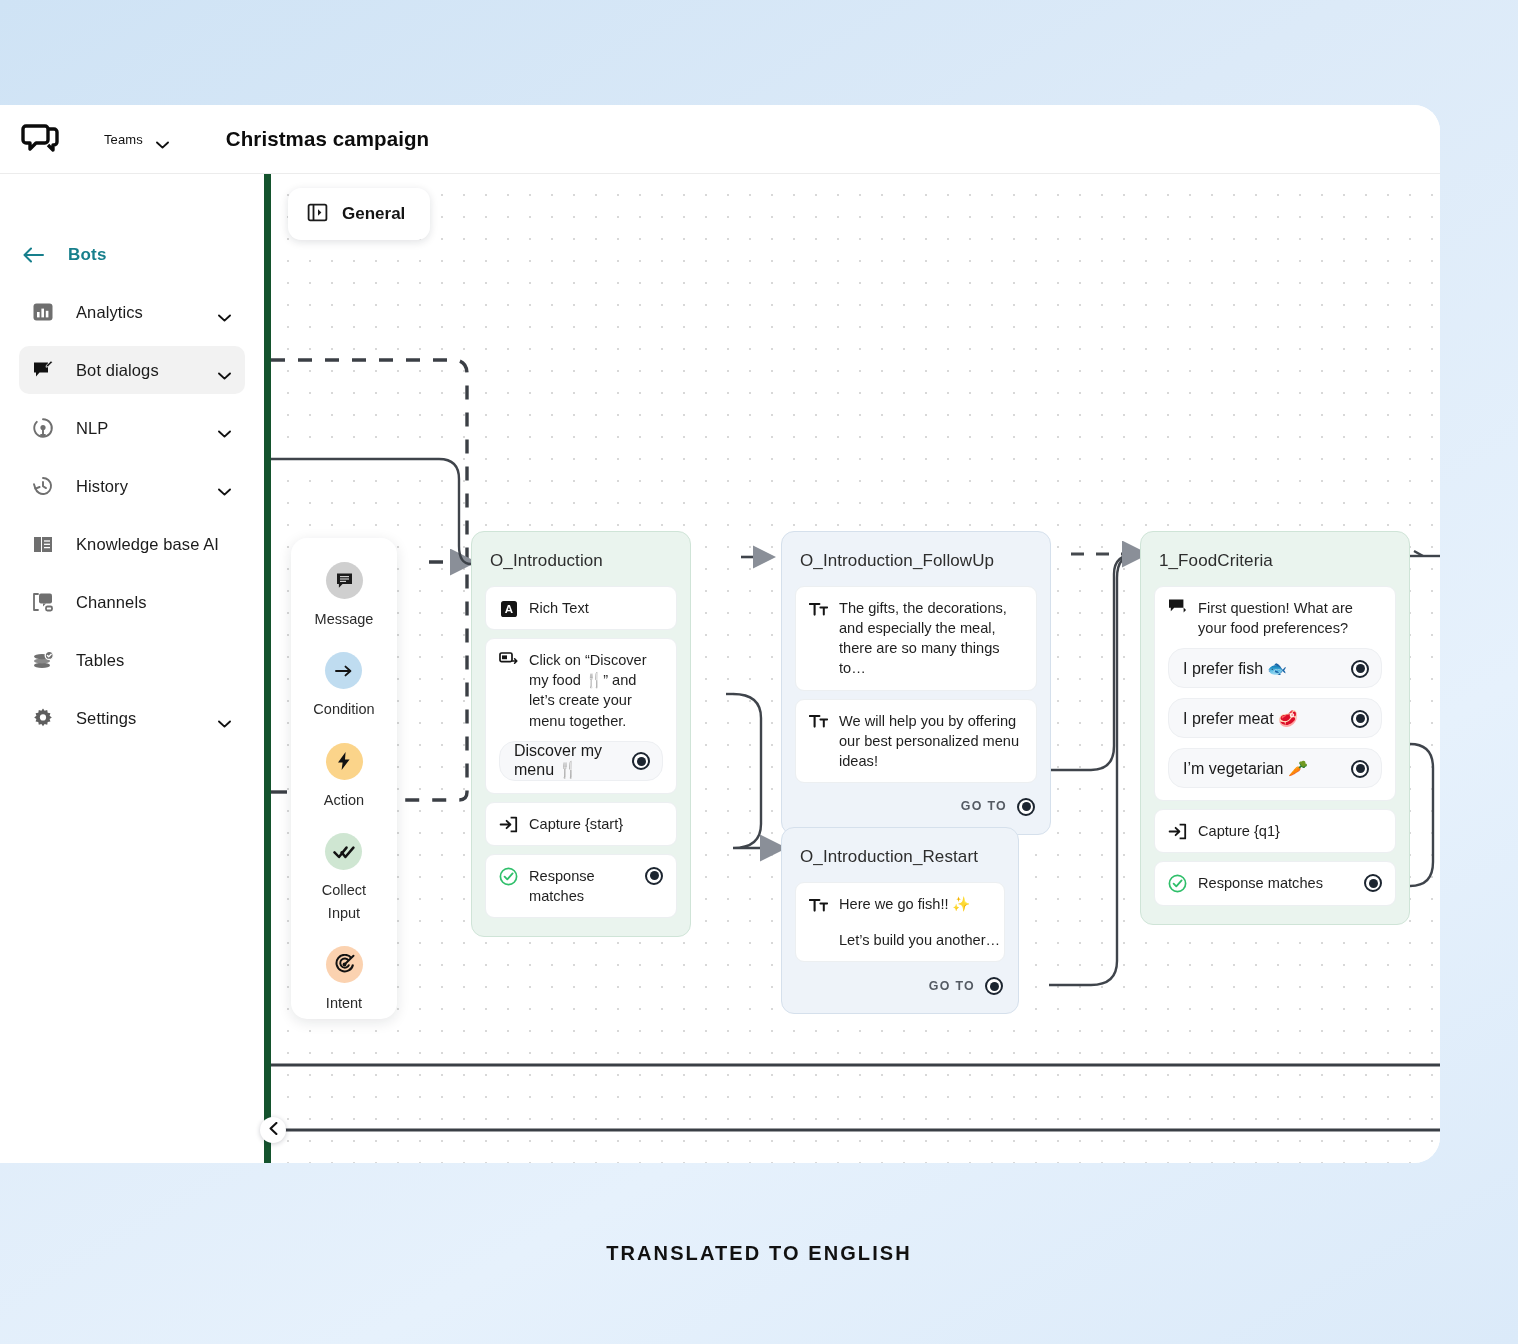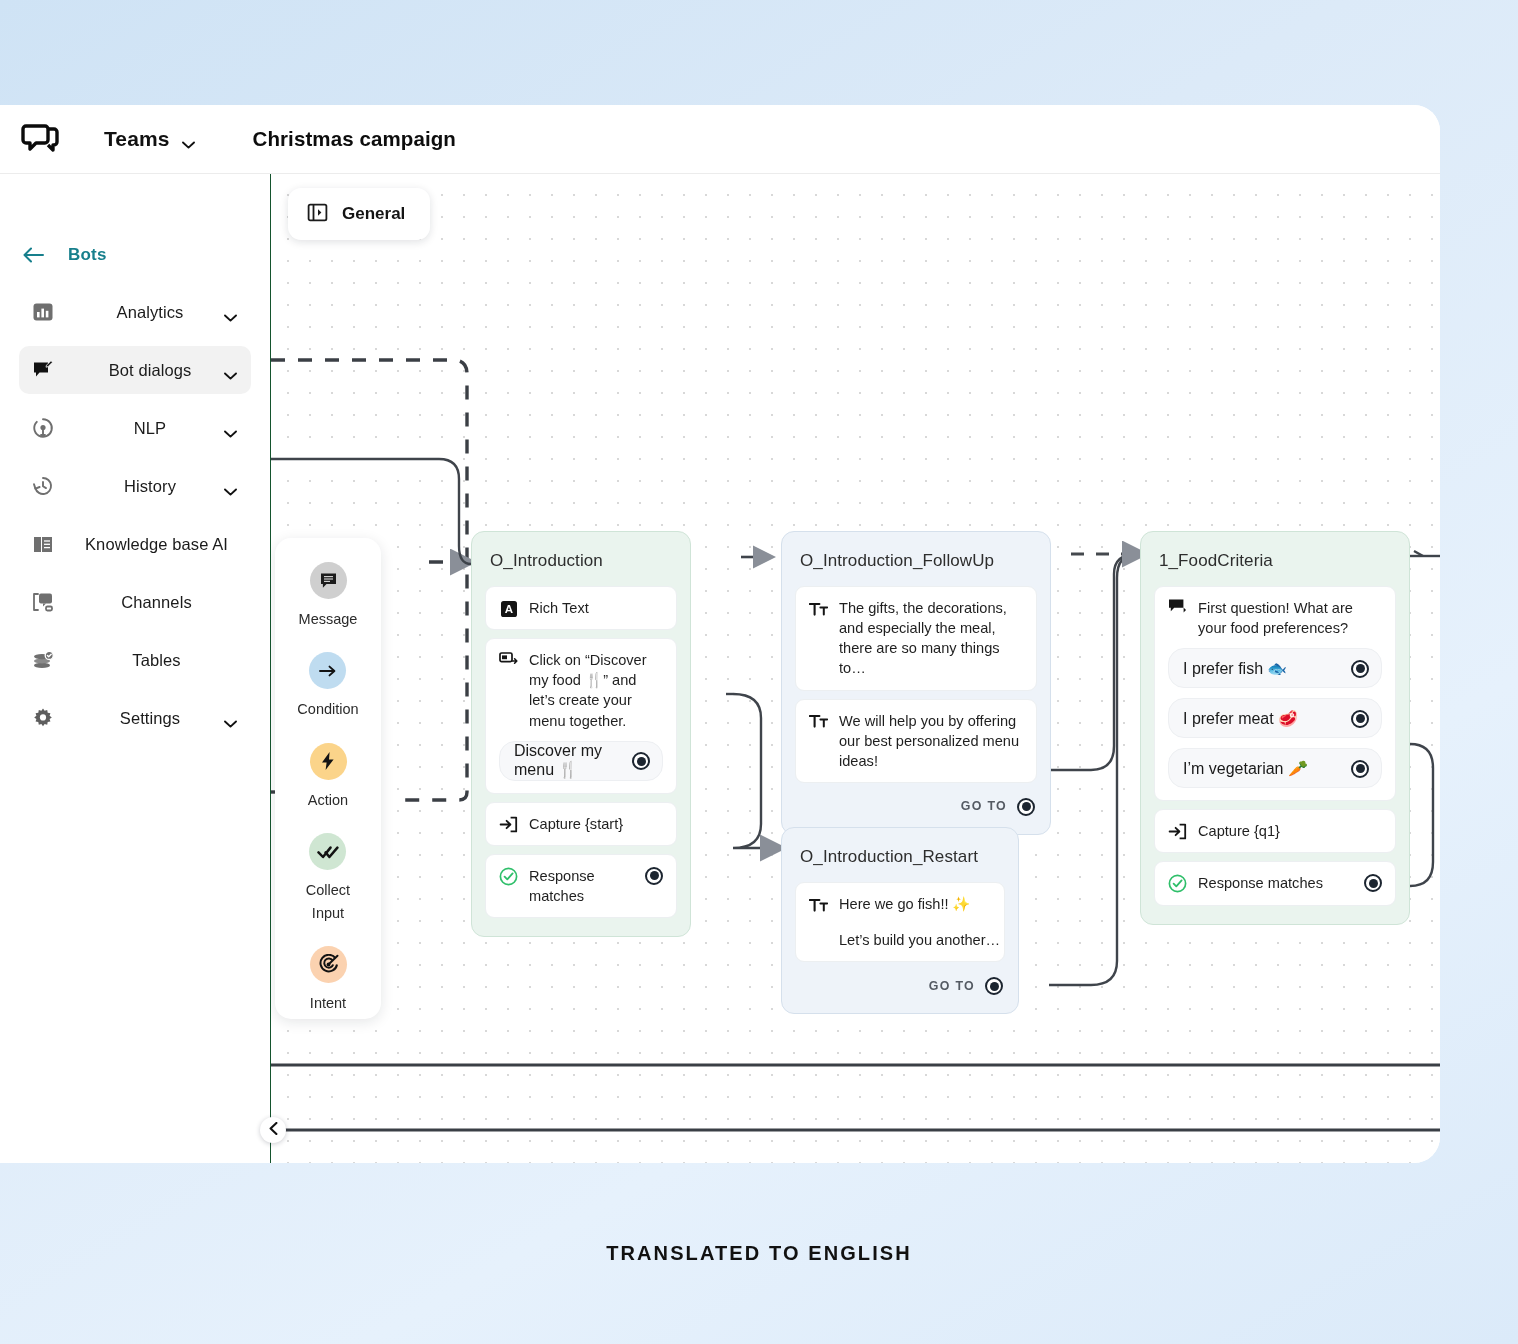--- a/index.html
+++ b/index.html
@@ -31,49 +31,48 @@
     width: 100%; height: 69px;
     background: #fff;
     border-bottom: 1px solid #ececec;
     display: flex; align-items: center;
   }
   #brand-logo { margin-left: 19px; width: 44px; height: 44px; display: flex; align-items: center; justify-content: center; }
   .teams-menu {
     display: flex; align-items: center; gap: 13px;
     margin-left: 41px; cursor: pointer;
   }
-  .teams-label { font-size: 21px; font-weight: 700; color: #111; letter-spacing: .1px; }
+  .teams-label { font-size: 13px; font-weight: 400; color: #111; letter-spacing: .1px; }
   .chev { width: 13px; height: 8px; }
   #campaign-title {
     margin-left: 57px;
     font-size: 20.5px; font-weight: 700; color: #0d0d0d; letter-spacing: .1px;
   }
 
   
   #sidebar {
     position: absolute; left: 0; top: 69px;
     width: 271px; height: 989px;
     background: #fff;
-    border-right: 1px solid #14532d;
+    border-right: 7px solid #14532d;
     padding-top: 0;
   }
   .back-row {
     display: flex; align-items: center; gap: 24px;
     height: 46px; padding-left: 23px; margin-top: 58px; cursor: pointer;
   }
   .back-arrow { width: 21px; height: 16px; flex: none; }
   .back-label { font-size: 17px; font-weight: 700; color: #177f8c; letter-spacing: .2px; }
 
   .nav-list { margin-top: 10px; padding: 0 19px; }
   .nav-item {
     display: flex; align-items: center;
     height: 48px; border-radius: 10px;
     padding: 0 14px 0 12px; cursor: pointer;
     margin-bottom: 10px;
-    text-align: center;
   }
   .nav-item.active { background: #f2f2f2; }
   .nav-icon { width: 24px; height: 24px; flex: none; display: flex; align-items: center; justify-content: center; }
   .nav-label { margin-left: 21px; font-size: 16.5px; color: #1b1b1b; letter-spacing: .1px; flex: 1; }
   .nav-chev { width: 13px; height: 8px; flex: none; }
 
   
   #canvas {
     position: absolute; left: 271px; top: 69px;
     width: 1169px; height: 989px;
@@ -91,21 +90,21 @@
     height: 52px; min-width: 142px;
     background: #fff; border-radius: 13px;
     box-shadow: 0 2px 9px rgba(16,24,40,.13);
     display: flex; align-items: center; gap: 14px;
     padding: 0 22px 0 19px; cursor: pointer;
   }
   .general-label { font-size: 17px; font-weight: 700; color: #141414; }
 
   
   #node-palette {
-    position: absolute; left: 4px; top: 364px;
+    position: absolute; left: 20px; top: 364px;
     width: 106px; padding: 24px 0 4px;
     background: #fff; border-radius: 16px;
     box-shadow: 0 3px 14px rgba(16,24,40,.11);
     display: flex; flex-direction: column; align-items: center;
   }
   .palette-item { display: flex; flex-direction: column; align-items: center; cursor: pointer; margin-bottom: 22px; }
   .palette-item:last-child { margin-bottom: 0; }
   .pal-circle { width: 37px; height: 37px; border-radius: 50%; display: flex; align-items: center; justify-content: center; }
   .pal-label { margin-top: 9px; font-size: 14.5px; color: #2b2b2b; text-align: center; line-height: 1.55; }
 

